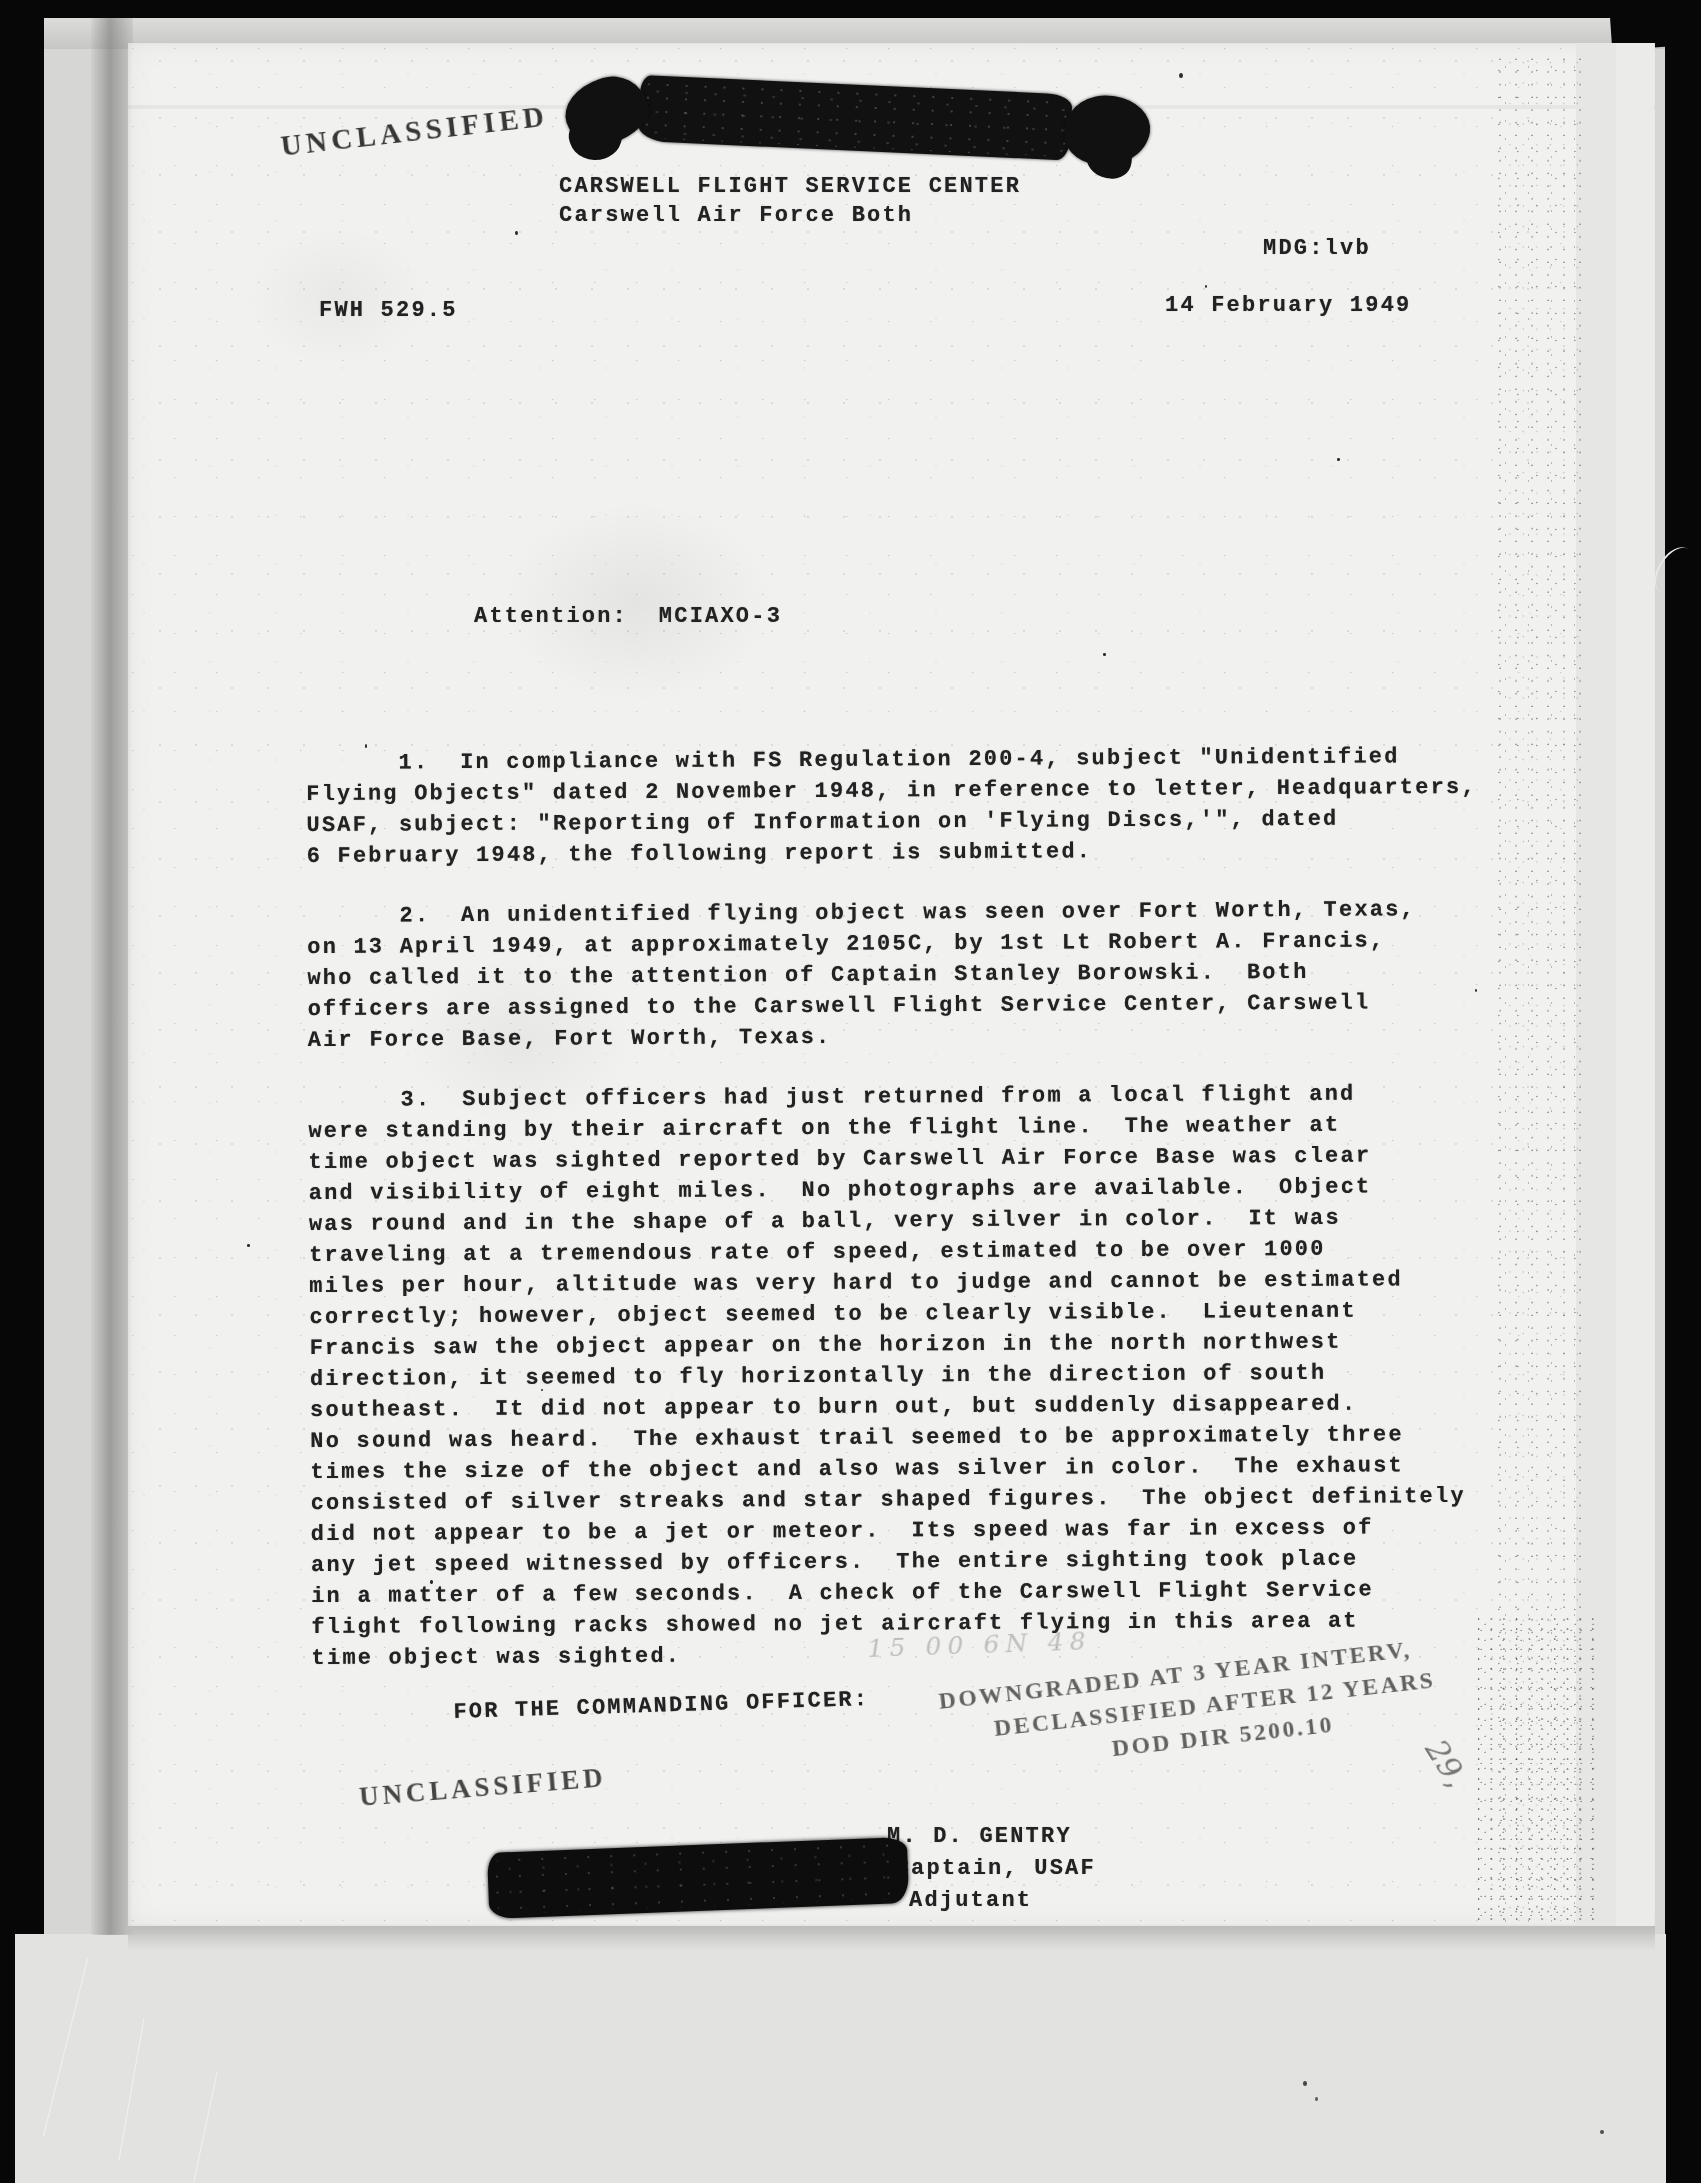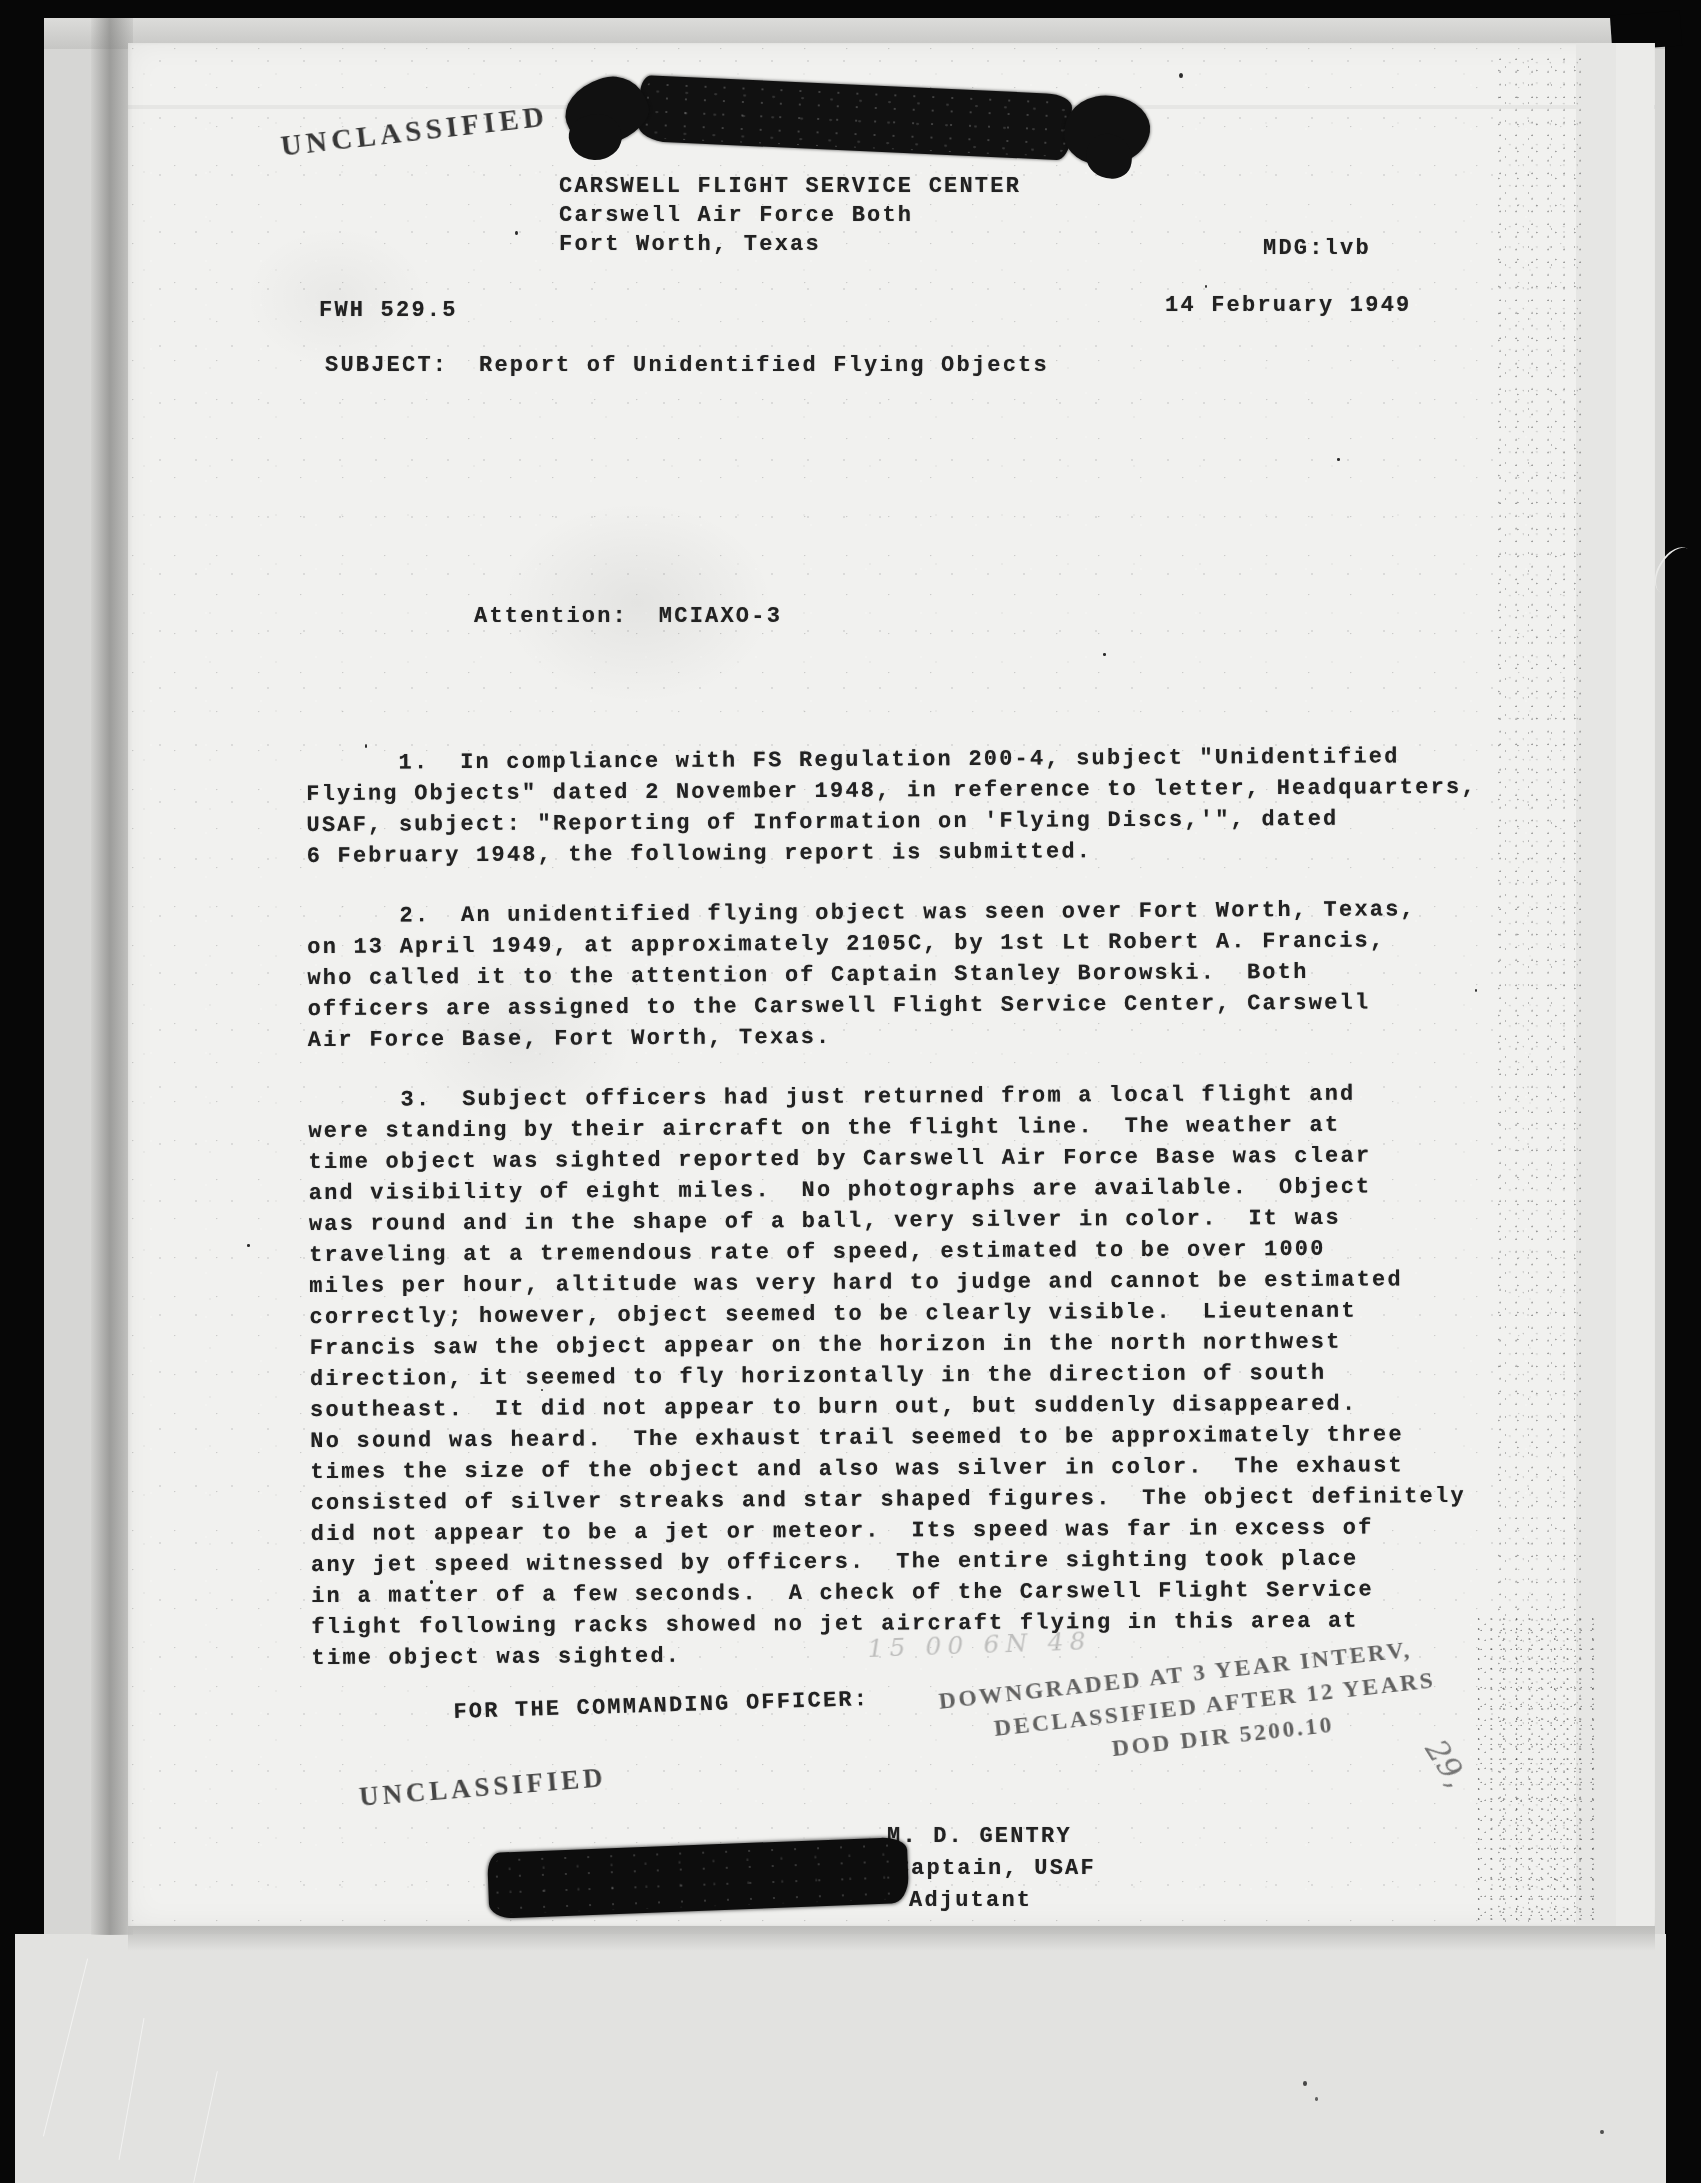--- a/index.html
+++ b/index.html
@@ -133,30 +133,28 @@
 
   <div class="ink smear-bar"></div>
   <div class="ink blob-left"></div>
   <div class="ink blob-right"></div>
 
   <div class="stamp stamp-unc-top">UNCLASSIFIED</div>
 
   <div class="typed center" style="left:559px;top:172px;width:555px;line-height:29px;">
     <div>CARSWELL FLIGHT SERVICE CENTER</div>
     <div>Carswell Air Force Both</div>
-    <div>Fort Worth, Texas</div>
   </div>
 
   <div class="typed" style="left:1263px;top:233px;">MDG:lvb</div>
 
   <div class="typed" style="left:319px;top:295px;">FWH 529.5</div>
 
   <div class="typed" style="left:1165px;top:290px;">14 February 1949</div>
 
-  <div class="typed pre" style="left:325px;top:350px;">SUBJECT:  Report of Unidentified Flying Objects</div>
 
 
   <div class="typed pre" style="left:474px;top:601px;">Attention:  MCIAXO-3</div>
 
   <div class="body-copy">
     <div class="typed pre" style="left:306px;top:748px;">      1.  In compliance with FS Regulation 200-4, subject "Unidentified
 Flying Objects" dated 2 November 1948, in reference to letter, Headquarters,
 USAF, subject: "Reporting of Information on 'Flying Discs,'", dated
 6 February 1948, the following report is submitted.</div>
     <div class="typed pre" style="left:306px;top:901px;">      2.  An unidentified flying object was seen over Fort Worth, Texas,

